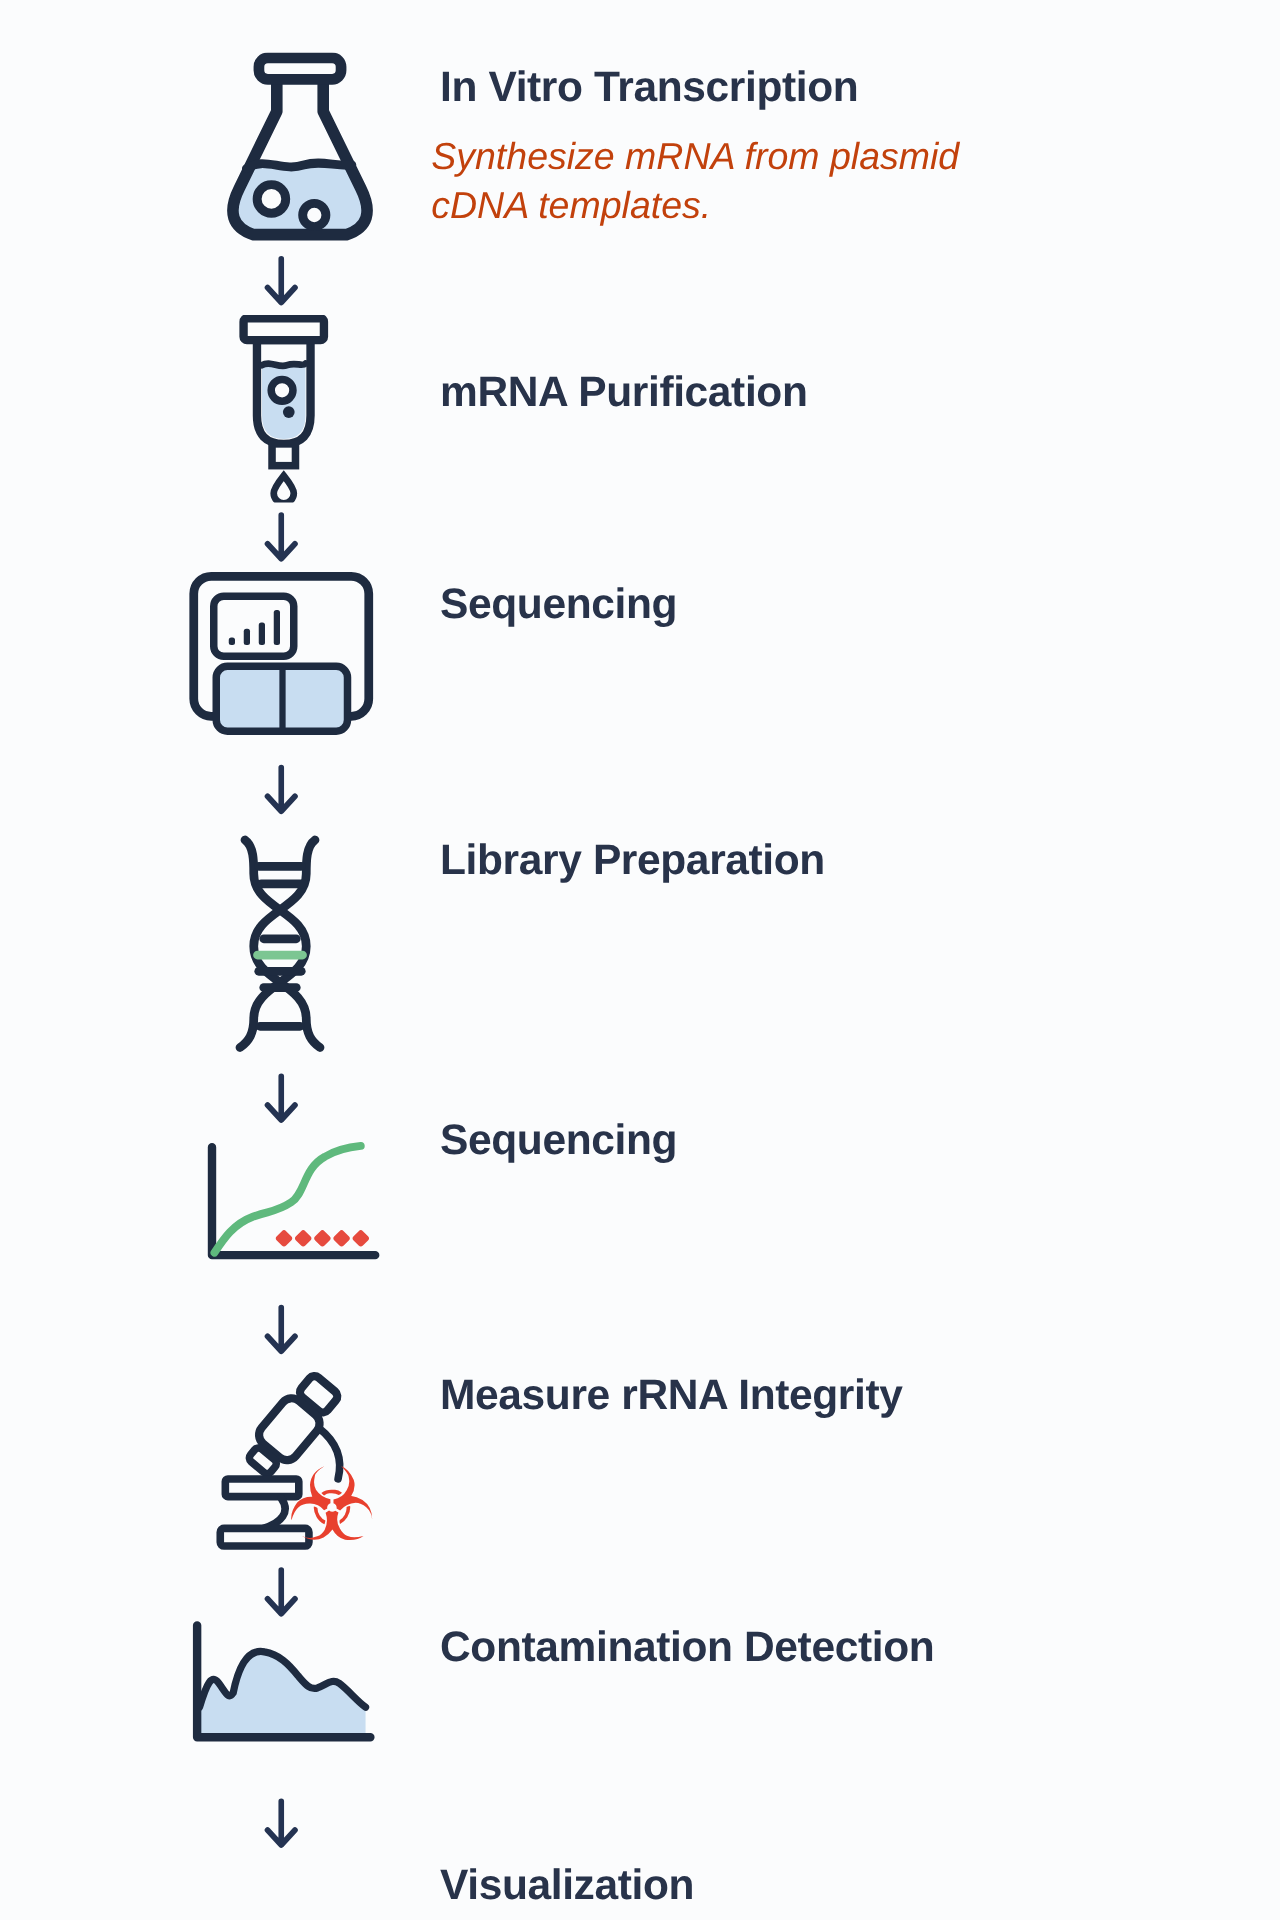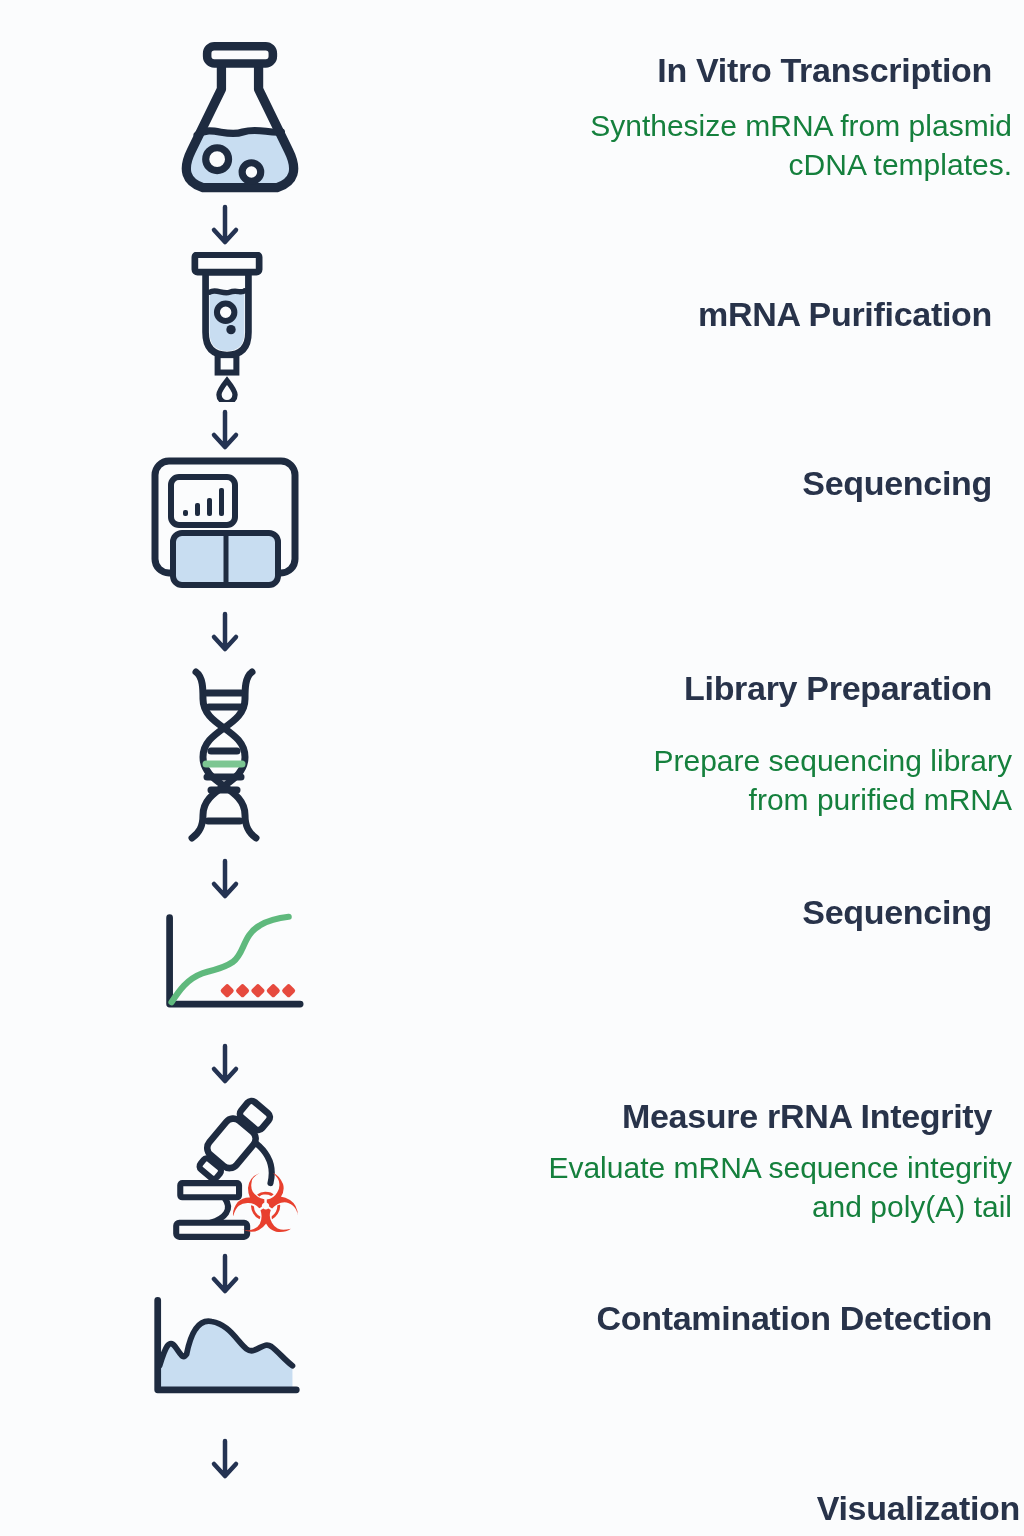--- a/index.html
+++ b/index.html
@@ -7,43 +7,43 @@
   body {
     font-family: "Liberation Sans", sans-serif;
     background: #fbfcfd;
   }
   .canvas {
     position: relative;
     width: 1024px;
     height: 1536px;
     background: #fbfcfd;
     overflow: hidden;
-    text-align: right;
   }
   .icon-box { position: absolute; }
   .icon-box svg { display: block; width: 100%; height: 100%; }
   .step-title {
     position: absolute;
     left: 352px;
     width: 640px;
     font-size: 34px;
     line-height: 40px;
     font-weight: bold;
     letter-spacing: -0.3px;
     color: #28334a;
   }
   .step-desc {
     position: absolute;
-    left: 372px;
+    left: 345px;
     width: 640px;
     font-size: 30px;
     line-height: 39px;
     font-weight: 400;
-    color: #15803d;
+    color: #c2410c;
     white-space: pre-line;
+    font-style: italic;
   }
   .arrow { position: absolute; width: 32px; height: 48px; }
   .arrow svg { display: block; width: 100%; height: 100%; }
   .biohazard-glyph {
     font-family: "DejaVu Sans", sans-serif;
   }
 </style>
 </head>
 <body>
 
@@ -116,22 +116,20 @@
       <line x1="33" y1="24" x2="67" y2="24" stroke="#1e2b40" stroke-width="7" stroke-linecap="round"></line>
       <line x1="35" y1="38" x2="69" y2="38" stroke="#1e2b40" stroke-width="7" stroke-linecap="round"></line>
       <line x1="37" y1="82" x2="63" y2="82" stroke="#1e2b40" stroke-width="7" stroke-linecap="round"></line>
       <line x1="32" y1="95" x2="68" y2="95" stroke="#7cc692" stroke-width="7" stroke-linecap="round"></line>
       <line x1="33" y1="108" x2="67" y2="108" stroke="#1e2b40" stroke-width="7" stroke-linecap="round"></line>
       <line x1="37" y1="121" x2="63" y2="121" stroke="#1e2b40" stroke-width="7" stroke-linecap="round"></line>
       <line x1="34" y1="152" x2="66" y2="152" stroke="#1e2b40" stroke-width="7" stroke-linecap="round"></line>
     </svg>
   </div>
   <h2 class="step-title" style="top:668px;">Library Preparation</h2>
-  <p class="step-desc" style="top:741px;">Prepare sequencing library
-from purified mRNA</p>
 
   <div class="arrow" style="left:209px; top:857px;">
     <svg viewBox="0 0 32 48">
         <path d="M16 4 V36 M5 27 L16 39 L27 27" stroke="#243352" stroke-width="4.5" fill="none" stroke-linecap="round" stroke-linejoin="round"></path>
       </svg>
   </div>
 
   <div class="icon-box" style="left:160px; top:906px; width:144px; height:106px;">
     <svg viewBox="0 0 150 110" fill="none">
       <path d="M10 12 V102 H146" stroke="#1e2b40" stroke-width="7" stroke-linecap="round" stroke-linejoin="round"></path>
@@ -159,22 +157,20 @@
         <rect x="44" y="24" width="35" height="44" rx="9" fill="#fbfcfd" stroke="#1e2b40" stroke-width="6.5"></rect>
         <rect x="51" y="72" width="21" height="13" rx="4" fill="#fbfcfd" stroke="#1e2b40" stroke-width="6"></rect>
       </g>
       <rect x="10" y="86" width="58" height="14" rx="2" fill="#fbfcfd" stroke="#1e2b40" stroke-width="6"></rect>
       <path d="M54 101 C62 112 54 121 40 125" stroke="#1e2b40" stroke-width="6" stroke-linecap="round"></path>
       <rect x="6" y="125" width="70" height="14" rx="3" fill="#fbfcfd" stroke="#1e2b40" stroke-width="6"></rect>
       <text class="biohazard-glyph" x="94" y="134" text-anchor="middle" font-size="80" fill="#e8402e">☣</text>
     </svg>
   </div>
   <h2 class="step-title" style="top:1096px;">Measure rRNA Integrity</h2>
-  <p class="step-desc" style="top:1148px;">Evaluate mRNA sequence integrity
-and poly(A) tail</p>
 
   <div class="arrow" style="left:209px; top:1252px;">
     <svg viewBox="0 0 32 48">
         <path d="M16 4 V36 M5 27 L16 39 L27 27" stroke="#243352" stroke-width="4.5" fill="none" stroke-linecap="round" stroke-linejoin="round"></path>
       </svg>
   </div>
 
   <div class="icon-box" style="left:150px; top:1296px; width:154px; height:102px;">
     <svg viewBox="0 0 160 105" fill="none">
       <path d="M10 95 L10 72 C16 52 20 44 26 52 C32 60 34 66 38 60 C44 30 54 24 64 26 C76 28 84 36 92 46 C98 53 102 58 108 56 C116 53 120 48 126 52 C134 58 140 66 148 72 L148 95 Z" fill="#c8ddf1"></path>
@@ -183,15 +179,15 @@
     </svg>
   </div>
   <h2 class="step-title" style="top:1298px;">Contamination Detection</h2>
 
   <div class="arrow" style="left:209px; top:1437px;">
     <svg viewBox="0 0 32 48">
         <path d="M16 4 V36 M5 27 L16 39 L27 27" stroke="#243352" stroke-width="4.5" fill="none" stroke-linecap="round" stroke-linejoin="round"></path>
       </svg>
   </div>
 
-  <h2 class="step-title" style="top:1488px;margin-left:28px;">Visualization</h2>
+  <h2 class="step-title" style="top:1488px;">Visualization</h2>
 
 </div>
 
 </body></html>

